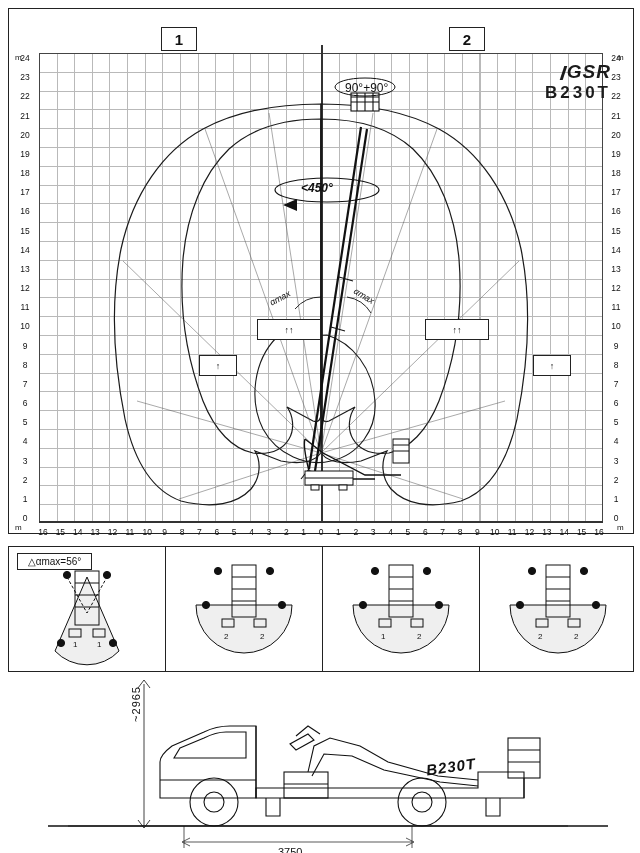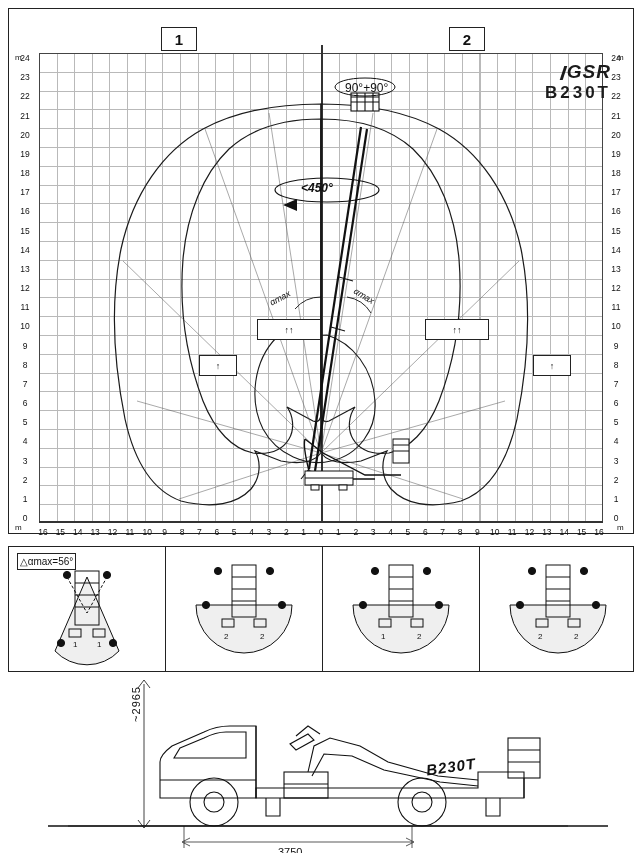--- a/index.html
+++ b/index.html
@@ -41,21 +41,21 @@
   .lbl{position:absolute;z-index:8;font-size:9px;}
 
   .badge{position:absolute;z-index:8;border:1.2px solid #222;background:#fff;display:flex;align-items:center;justify-content:center;
      font-size:9px;height:19px;}
   .angle-badge{position:absolute;z-index:8;font-size:11px;font-style:italic;}
 
   
   .strip{position:absolute;left:8px;top:546px;width:624px;height:124px;border:1px solid #222;display:flex;}
   .cell{flex:1;border-right:1px solid #222;position:relative;}
   .cell:last-child{border-right:none;}
-  .alpha-box{position:absolute;left:8px;top:6px;border:1.2px solid #222;background:#fff;padding:2px 2px;font-size:10px;white-space:nowrap;}
+  .alpha-box{position:absolute;left:8px;top:6px;border:1.2px solid #222;background:#fff;padding:2px 10px;font-size:10px;white-space:nowrap;}
 
   
   .truck{position:absolute;left:8px;top:676px;width:624px;height:172px;}
   .dimv{position:absolute;left:122px;top:10px;font-size:11px;writing-mode:vertical-rl;transform:rotate(180deg);letter-spacing:1px;}
   .dimh{position:absolute;left:278px;top:846px;font-size:11px;}
   .truck-brand{position:absolute;left:418px;top:82px;font-size:15px;font-weight:bold;font-style:italic;transform:rotate(-8deg);letter-spacing:1px;}
 </style>
 </head>
 <body>
 

